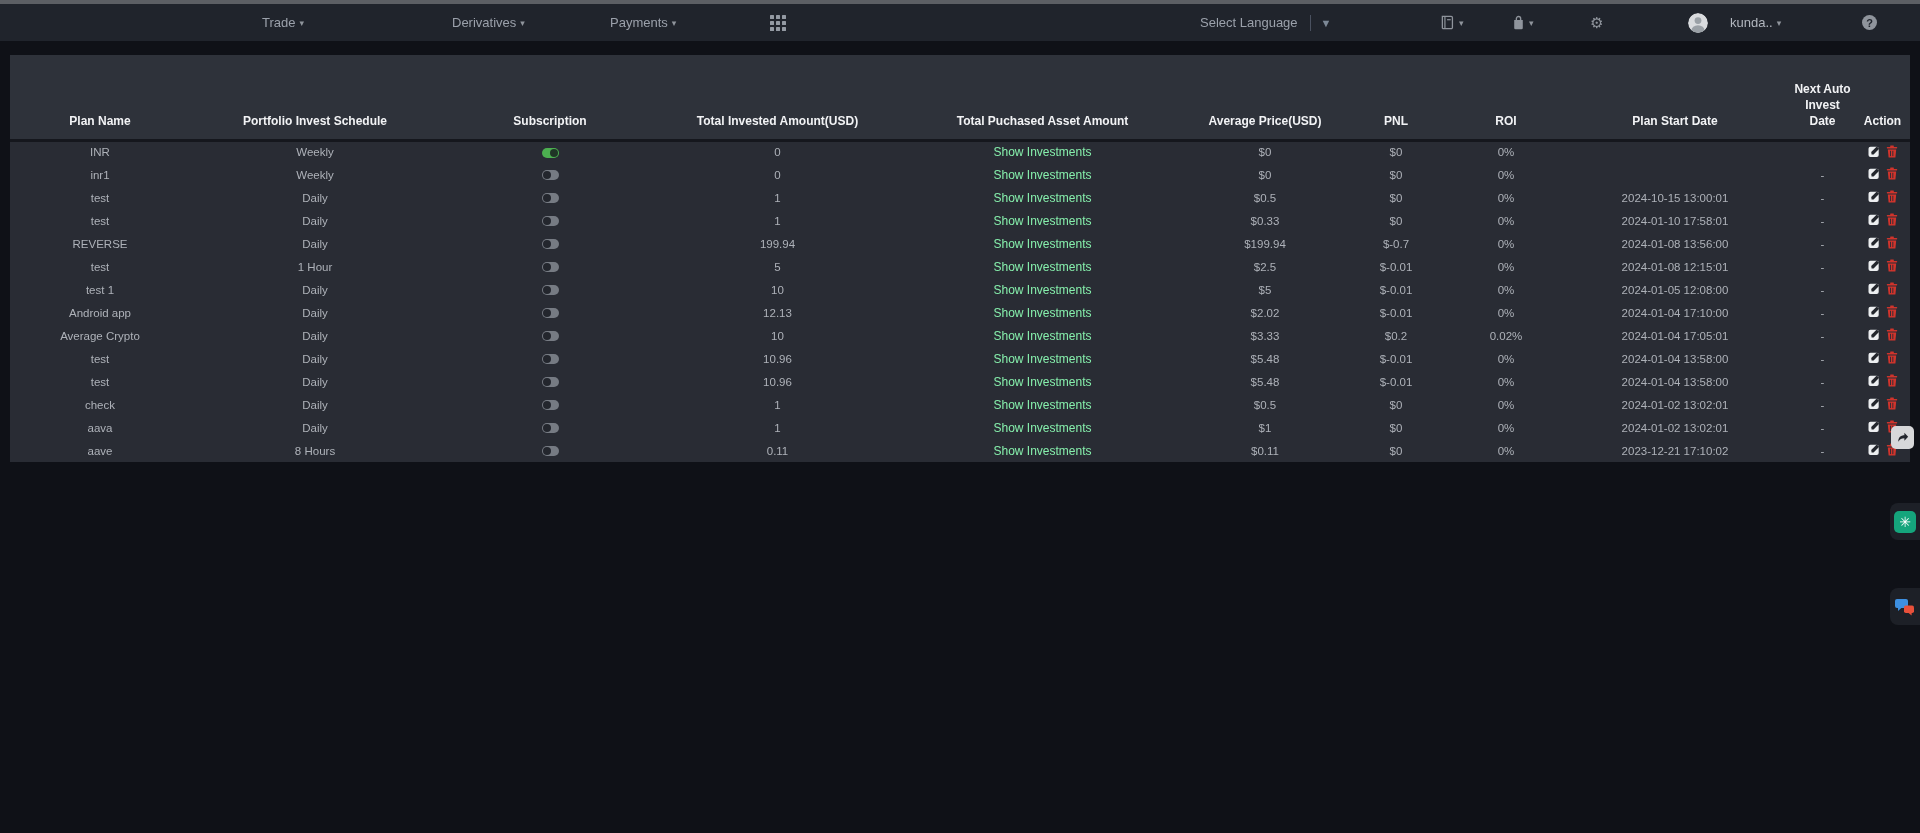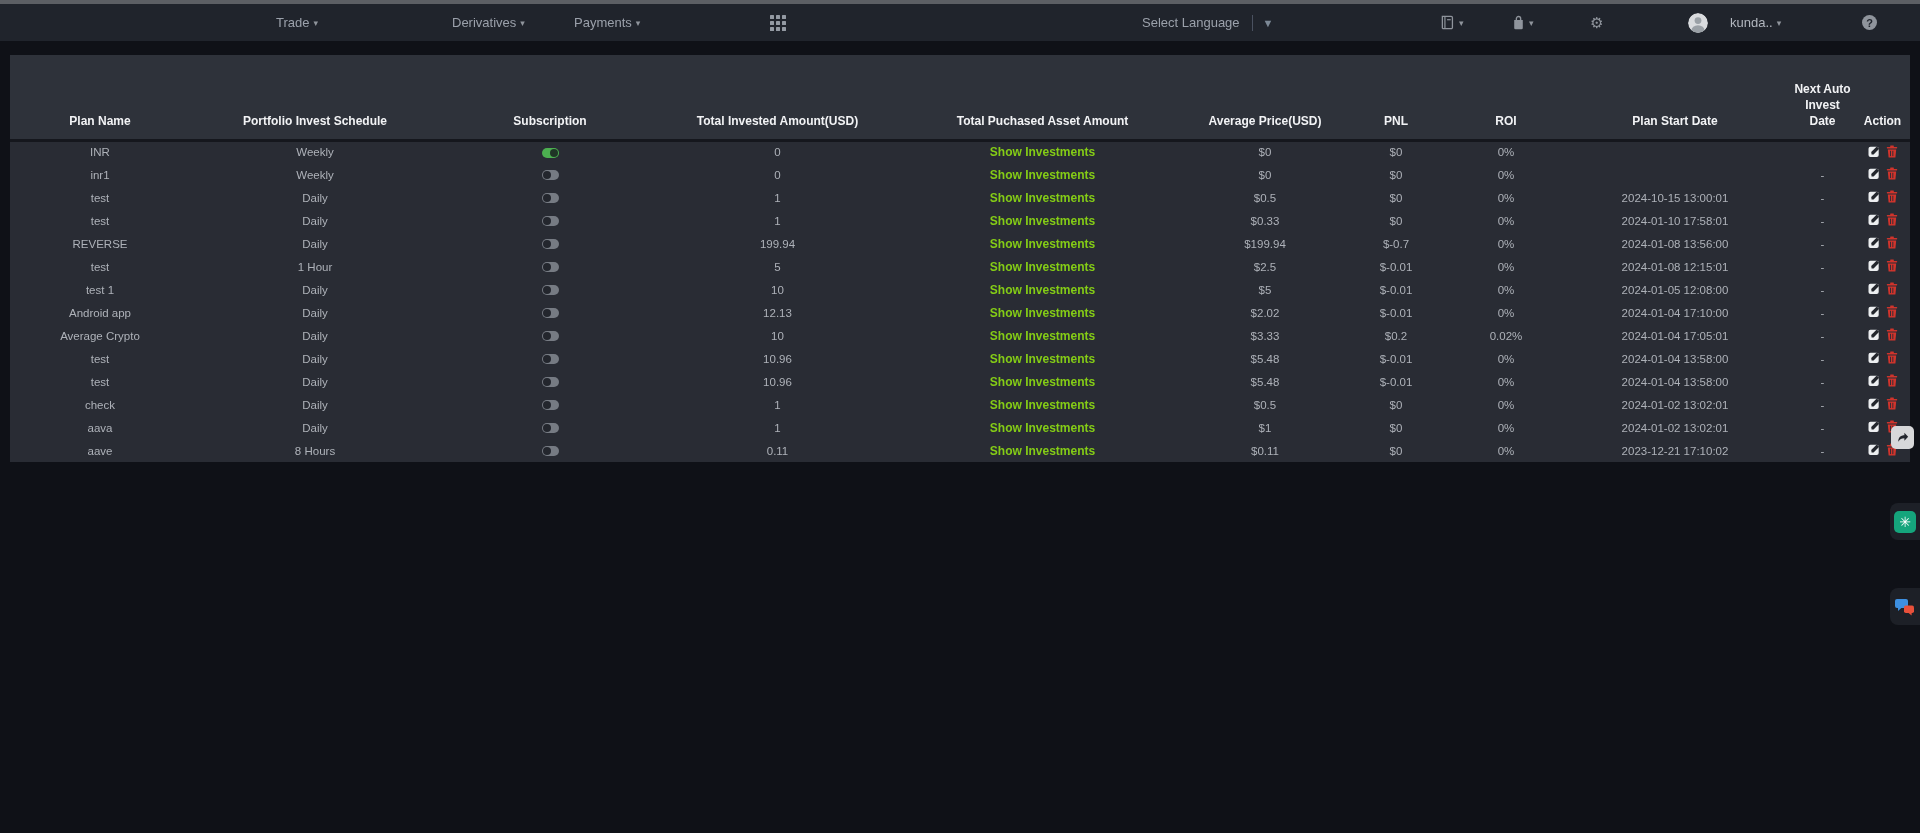--- a/index.html
+++ b/index.html
@@ -39,21 +39,21 @@
   table { width:100%; border-collapse:collapse; table-layout:fixed; }
   thead tr { background:#2e323a; height:85px; }
   th {
     vertical-align:bottom; padding:0 2px 9px 2px;
     color:#f2f3f5; font-size:12px; font-weight:bold; text-align:center; line-height:1.35;
   }
   tbody { background:#292c34;padding-left:14px; }
   tbody tr { height:23px; }
   tbody tr:first-child td { border-top:3px solid #15171d; }
   td { text-align:center; font-size:11.5px; color:#aeb2b9; padding:0 2px; white-space:nowrap; overflow:hidden; }
-  td.link-cell a { color:#84cc16; font-weight:bold; font-size:12px; text-decoration:none; cursor:pointer; }
+  td.link-cell a { color:#86efac; font-weight:normal; font-size:12px; text-decoration:none; cursor:pointer; }
 
   
   .toggle { display:inline-block; width:17px; height:10px; border-radius:6px; background:#767b83; position:relative; vertical-align:middle; cursor:pointer; }
   .toggle .knob { position:absolute; top:1px; left:1px; width:8px; height:8px; border-radius:50%; background:#23262d; }
   .toggle.on { background:#4caf50; }
   .toggle.on .knob { left:auto; right:1px; background:#1f3526; }
 
   
   .action-wrap { display:inline-flex; align-items:center; gap:5px; }
   .icon-btn { display:inline-flex; cursor:pointer; }
@@ -75,46 +75,46 @@
     width:22px; height:22px; background:#15a57c; border-radius:5px;
     color:#ffffff; font-size:14px; display:flex; align-items:center; justify-content:center;
   }
 </style>
 </head>
 <body>
 
 <div class="top-strip"></div>
 
 <div class="navbar">
-  <div class="nav-item" style="left:276px">
+  <div class="nav-item" style="left:262px">
     <span>Trade</span>
     <span class="caret">▾</span>
   </div>
   <div class="nav-item" style="left:452px">
     <span>Derivatives</span>
     <span class="caret">▾</span>
   </div>
-  <div class="nav-item" style="left:574px">
+  <div class="nav-item" style="left:610px">
     <span>Payments</span>
     <span class="caret">▾</span>
   </div>
   <div class="nav-item" style="left:770px">
     <span class="grid-icon">
         <i></i>
         <i></i>
         <i></i>
         <i></i>
         <i></i>
         <i></i>
         <i></i>
         <i></i>
         <i></i>
       </span>
   </div>
-  <div class="nav-item" style="left:1142px">
+  <div class="nav-item" style="left:1200px">
     <span>Select Language</span>
     <span class="lang-sep"></span>
     <span class="caret-big">▼</span>
   </div>
   <div class="nav-item" style="left:1440px">
     <svg width="15" height="15" viewBox="0 0 14 14">
       <path d="M3.2 1.2 h7.2 a1.2 1.2 0 0 1 1.2 1.2 v9.2 a1.2 1.2 0 0 1 -1.2 1.2 h-7.2 a1 1 0 0 1 -1 -1 v-10.6 a0 0 0 0 1 1 0 z" fill="none" stroke="#8f949c" stroke-width="1.2"></path>
       <line x1="4.6" y1="1.2" x2="4.6" y2="12.8" stroke="#8f949c" stroke-width="1.1"></line>
       <line x1="6.6" y1="4.4" x2="10" y2="4.4" stroke="#8f949c" stroke-width="1.1"></line>
     </svg>

